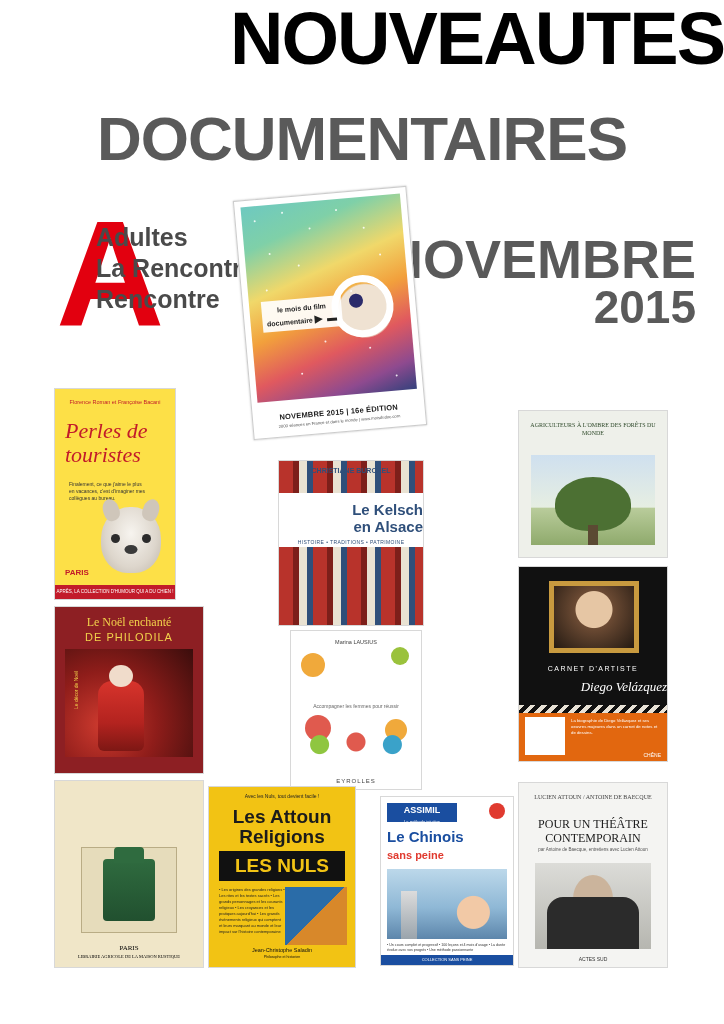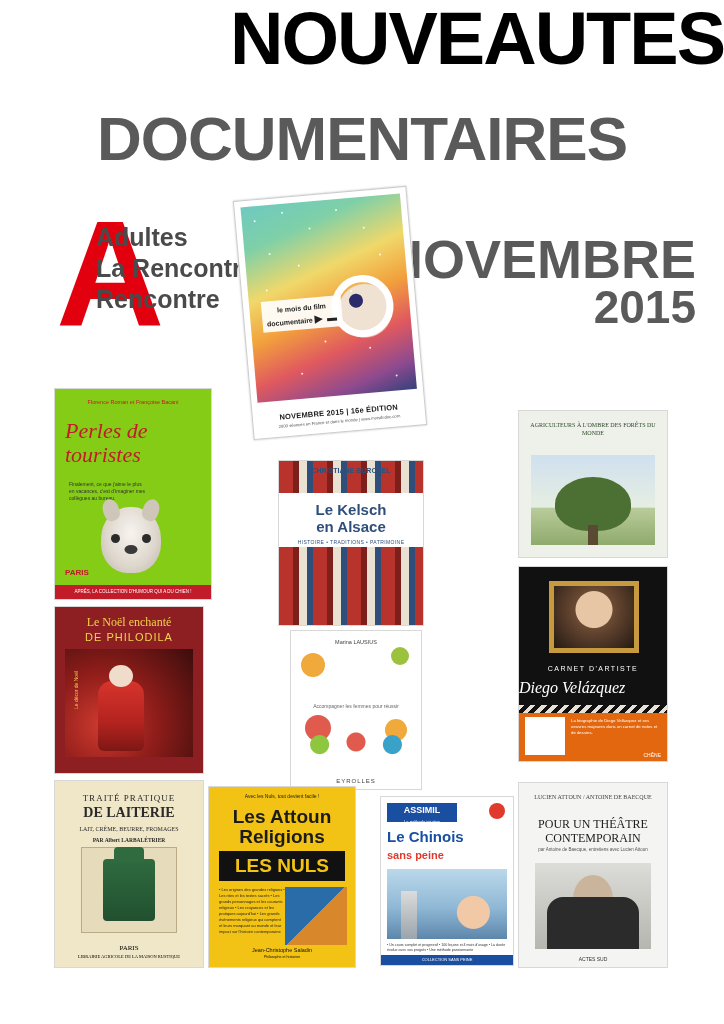--- a/index.html
+++ b/index.html
@@ -173,22 +173,22 @@
   .book {
     position: absolute;
     box-sizing: border-box;
     background: #fff;
     overflow: hidden;
     border: 1px solid #d8d8d8;
   }
 
   
   #book-perles {
-    left: 54px; top: 388px; width: 158px; height: 212px;
-    background: #84cc16;
+    left: 54px; top: 388px; width: 122px; height: 212px;
+    background: #fde047;
     padding-left: 11px;
   }
   #book-perles .authors {
     position: absolute; top: 10px; left: 0; right: 0;
     text-align: center; font-size: 5.5px; color: #c21b2a;
   }
   #book-perles .t {
     position: absolute; top: 30px; left: 10px; right: 10px;
     color: #c21b2a; font-size: 22px; line-height: 24px;
     font-family: "Liberation Serif", serif; font-style: italic;
@@ -309,21 +309,21 @@
   #book-kelsch .band {
     position:absolute; left:0; right:0; top:32px; height:54px;
     background:#ffffff;
   }
   #book-kelsch .brand {
     position:absolute; left:0; right:0; top:6px; text-align:center;
     font-size:5px; color:#2f4f7a;
   }
   #book-kelsch .brand b{display:block; font-size:7px;}
   #book-kelsch .t {
-    position:absolute; left:0; right:0; top:40px; text-align:center;
+    position:absolute; left:0; right:0; top:40px; text-align:right;
     color:#2f4f7a; font-size:15px; line-height:17px; font-weight:bold;
   }
   #book-kelsch .sub {
     position:absolute; left:0; right:0; top:78px; text-align:center;
     color:#2f4f7a; font-size:5px; letter-spacing:.4px;
   }
 
   
   #book-mentoring {
     left: 290px; top: 630px; width: 132px; height: 160px;
@@ -471,22 +471,22 @@
   }
   #book-velasquez .frame i{
     display:block; width:100%; height:100%;
     background:radial-gradient(circle at 50% 38%, #e6c6a4 0 18px, #6b4a33 19px, #241a12 100%);
   }
   #book-velasquez .lbl {
     position:absolute; left:0; right:0; top:98px; text-align:center;
     color:#ffffff; font-size:7px; letter-spacing:1.5px;
   }
   #book-velasquez .name {
-    position:absolute; left:0; right:0; top:112px; text-align:left;
-    color:#ffffff; font-size:16px; font-family:"Liberation Serif", serif; font-style:italic;
+    position:absolute; left:0; right:0; top:112px; text-align:right;
+    color:#ffffff; font-size:13px; font-family:"Liberation Serif", serif; font-style:italic;
   }
   #book-velasquez .zz {
     position:absolute; left:0; right:0; top:138px; height:8px;
     background:repeating-linear-gradient(135deg,#e8e2d6 0 4px,#111 4px 8px);
   }
   #book-velasquez .orange {
     position:absolute; left:0; right:0; bottom:0; height:48px;
     background:#e2670f;
   }
   #book-velasquez .orange .txt{
@@ -601,26 +601,20 @@
 <div class="book" id="book-noel">
   <div class="ttop">Le Noël enchanté</div>
   <div class="ttop2">DE PHILODILA</div>
   <div class="photo">
     <div class="santa"></div>
   </div>
   <div class="side">Le décor de Noël</div>
 </div>
 
 <div class="book" id="book-laiterie">
-  <div class="t">
-    <div class="l1">TRAITÉ PRATIQUE</div>
-    <div class="l2">DE LAITERIE</div>
-    <div class="l3">LAIT, CRÈME, BEURRE, FROMAGES</div>
-    <div class="l4">PAR Albert LARBALÉTRIER</div>
-  </div>
   <div class="fig">
       <div class="machine"></div>
     </div>
   <div class="foot">
     <div class="p">PARIS</div>
     <div class="s">LIBRAIRIE AGRICOLE DE LA MAISON RUSTIQUE</div>
   </div>
 </div>
 
 <div class="book" id="book-kelsch">

